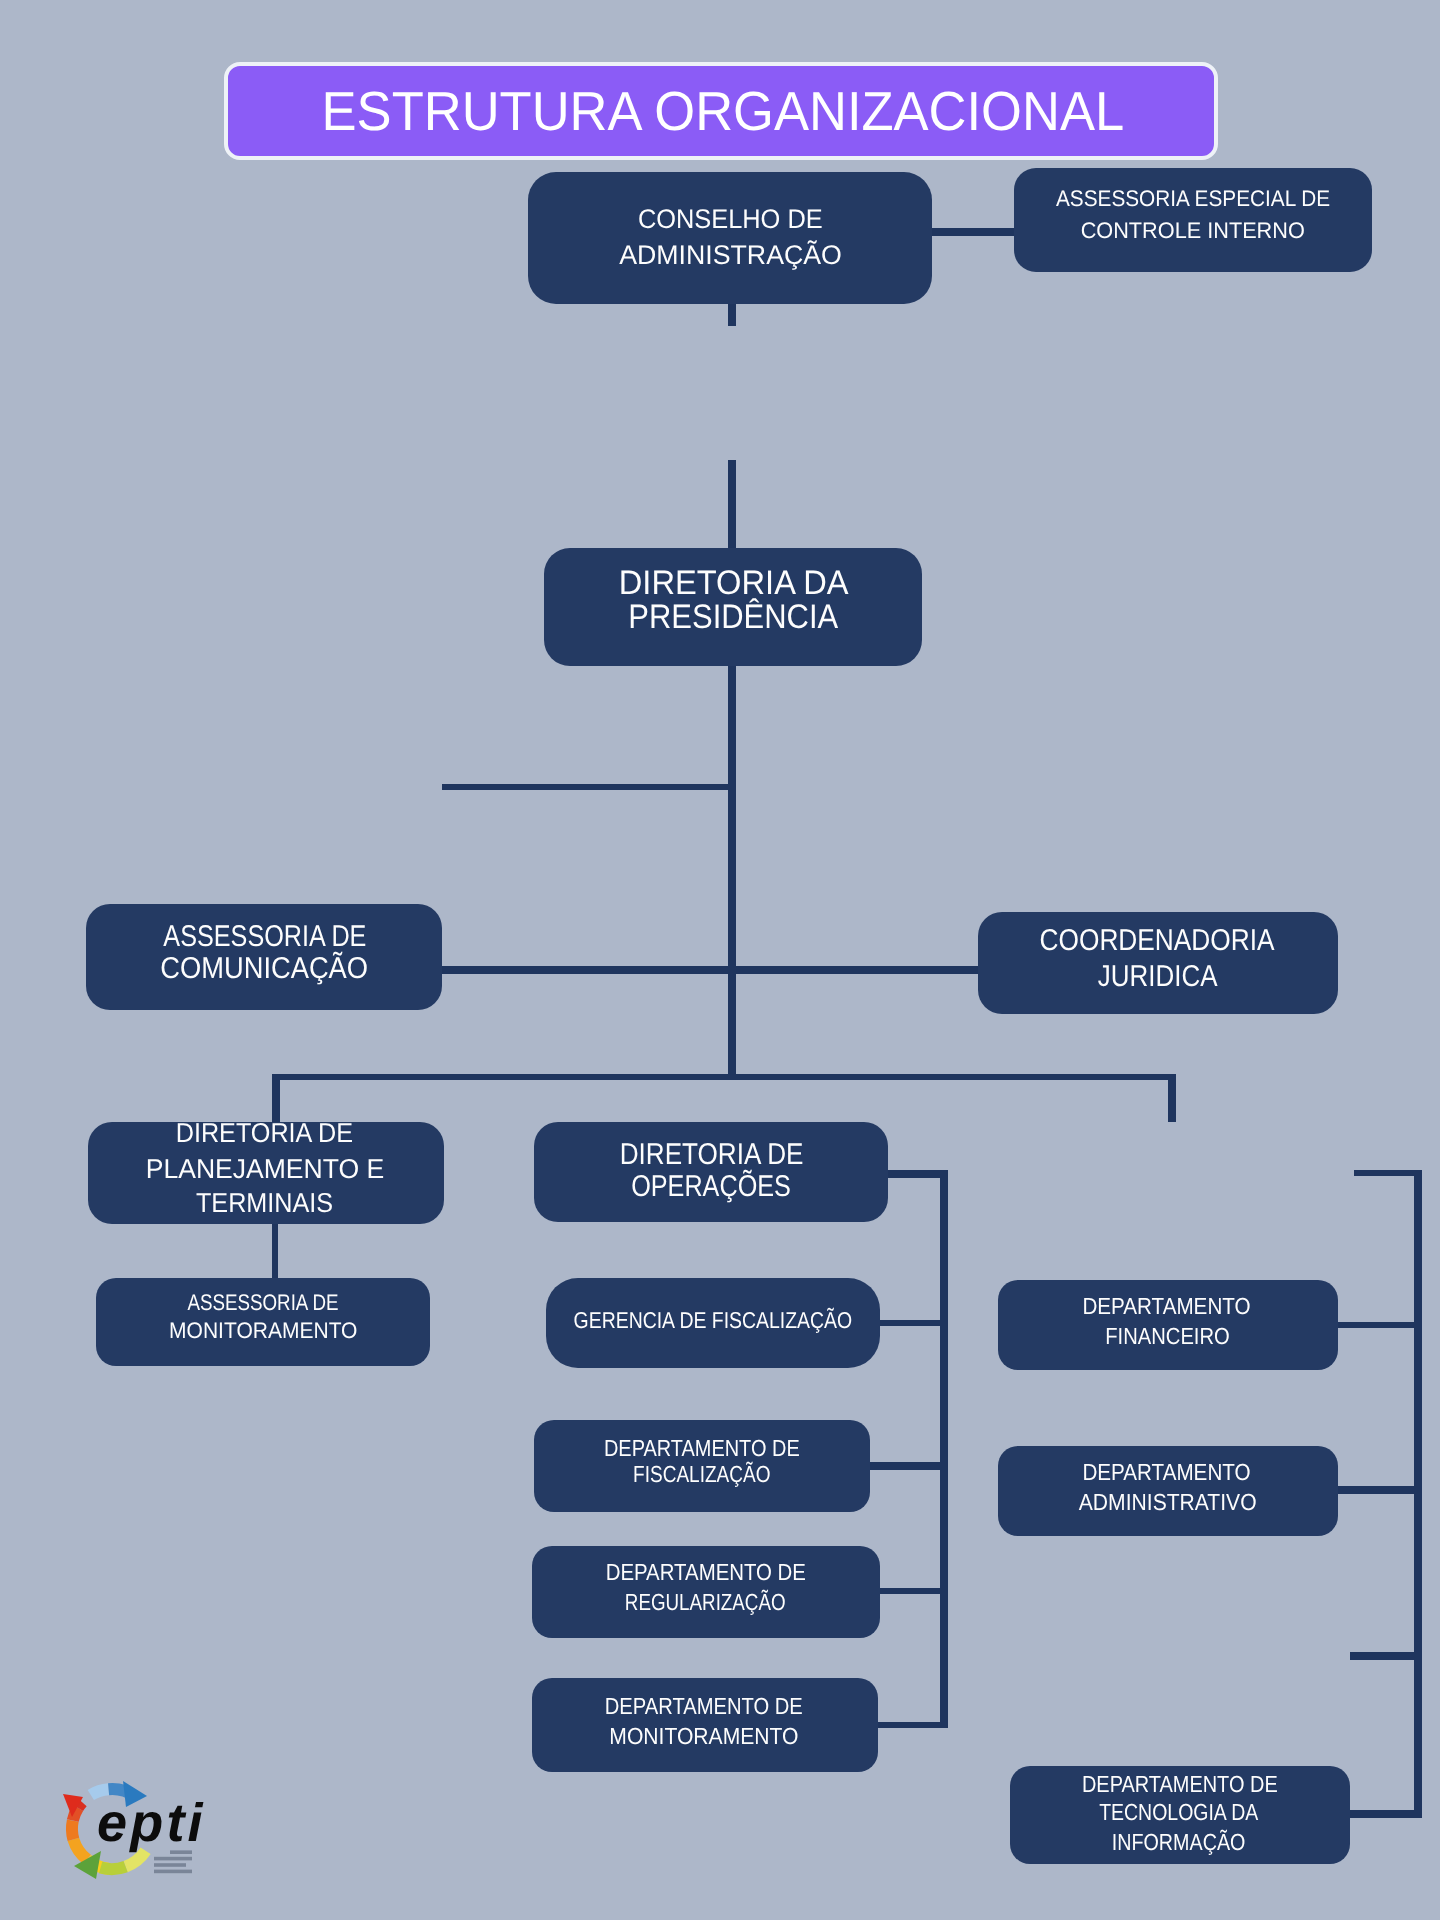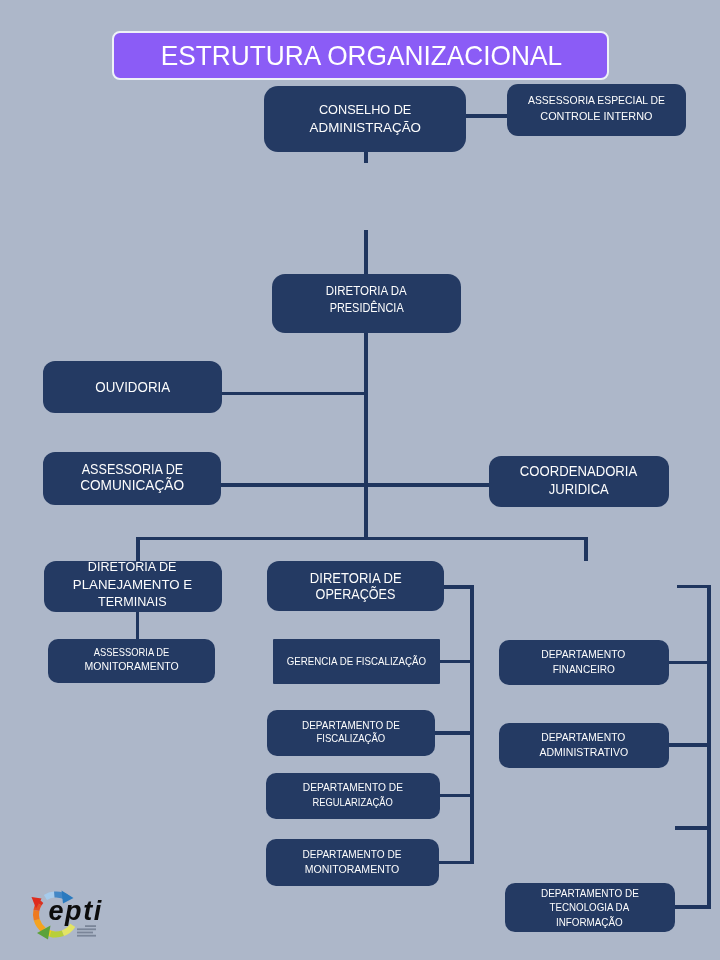--- a/index.html
+++ b/index.html
@@ -46,26 +46,23 @@
   </div>
 
   <div class="box" style="left:507px;top:84px;padding-bottom:3px;width:178.5px;height:52px;border-radius:11px;font-size:11.3px;line-height:15.5px;">
     <div style="transform:scaleX(0.92);">ASSESSORIA ESPECIAL DE</div>
     <div style="transform:scaleX(0.96);">CONTROLE INTERNO</div>
   </div>
   <div class="box" style="left:264px;top:85.5px;width:202px;height:66.5px;border-radius:14px;font-size:13.5px;line-height:17.5px;">
     <div style="transform:scaleX(0.94);">CONSELHO DE</div>
     <div style="transform:scaleX(0.99);">ADMINISTRAÇÃO</div>
   </div>
-  <div class="box" style="left:271.6px;top:274px;padding-bottom:6px;width:189.5px;height:58.6px;border-radius:13px;font-size:12px;line-height:17px;">
+  <div class="box" style="left:271.6px;top:274px;padding-bottom:6px;width:189.5px;height:58.6px;border-radius:13px;font-size:17px;line-height:17px;">
     <div style="transform:scaleX(0.96);">DIRETORIA DA</div>
     <div style="transform:scaleX(0.91);">PRESIDÊNCIA</div>
-  </div>
-  <div class="box" style="left:43px;top:361px;width:179px;height:52.4px;border-radius:12px;font-size:14.5px;">
-    <div style="transform:scaleX(0.92);">OUVIDORIA</div>
   </div>
   <div class="box" style="left:43px;top:452px;padding-bottom:3px;width:178.3px;height:53px;border-radius:12px;font-size:15px;line-height:16.5px;">
     <div style="transform:scaleX(0.84);">ASSESSORIA DE</div>
     <div style="transform:scaleX(0.91);">COMUNICAÇÃO</div>
   </div>
   <div class="box" style="left:488.6px;top:455.5px;padding-bottom:3px;width:180.8px;height:51px;border-radius:12px;font-size:15.1px;line-height:18px;">
     <div style="transform:scaleX(0.87);">COORDENADORIA</div>
     <div style="transform:scaleX(0.86);">JURIDICA</div>
   </div>
   <div class="box" style="left:43.5px;top:561px;padding-bottom:4px;width:178px;height:50.7px;border-radius:12px;font-size:13.7px;line-height:17.7px;">
@@ -74,21 +71,21 @@
     <div style="transform:scaleX(0.92);">TERMINAIS</div>
   </div>
   <div class="box" style="left:266.9px;top:561.4px;width:177.5px;height:50px;border-radius:12px;font-size:15px;line-height:16.3px;">
     <div style="transform:scaleX(0.87);">DIRETORIA DE</div>
     <div style="transform:scaleX(0.84);">OPERAÇÕES</div>
   </div>
   <div class="box" style="left:47.5px;top:638.9px;padding-bottom:3px;width:167.6px;height:44.4px;border-radius:10px;font-size:11.3px;line-height:13.5px;">
     <div style="transform:scaleX(0.83);">ASSESSORIA DE</div>
     <div style="transform:scaleX(0.93);">MONITORAMENTO</div>
   </div>
-  <div class="box" style="left:273px;top:639px;padding-bottom:1px;width:167.4px;height:44.8px;border-radius:1px;font-size:11.5px;">
+  <div class="box" style="left:273px;top:639px;padding-bottom:1px;width:167.4px;height:44.8px;border-radius:16px;font-size:11.5px;">
     <div style="transform:scaleX(0.845);">GERENCIA DE FISCALIZAÇÃO</div>
   </div>
   <div class="box" style="left:266.9px;top:709.9px;padding-bottom:3px;width:168.3px;height:46.2px;border-radius:10px;font-size:11.6px;line-height:13.8px;">
     <div style="transform:scaleX(0.86);">DEPARTAMENTO DE</div>
     <div style="transform:scaleX(0.82);">FISCALIZAÇÃO</div>
   </div>
   <div class="box" style="left:266px;top:772.5px;padding-bottom:3px;width:174px;height:46px;border-radius:10px;font-size:11.6px;line-height:15px;">
     <div style="transform:scaleX(0.88);">DEPARTAMENTO DE</div>
     <div style="transform:scaleX(0.81);">REGULARIZAÇÃO</div>
   </div>

